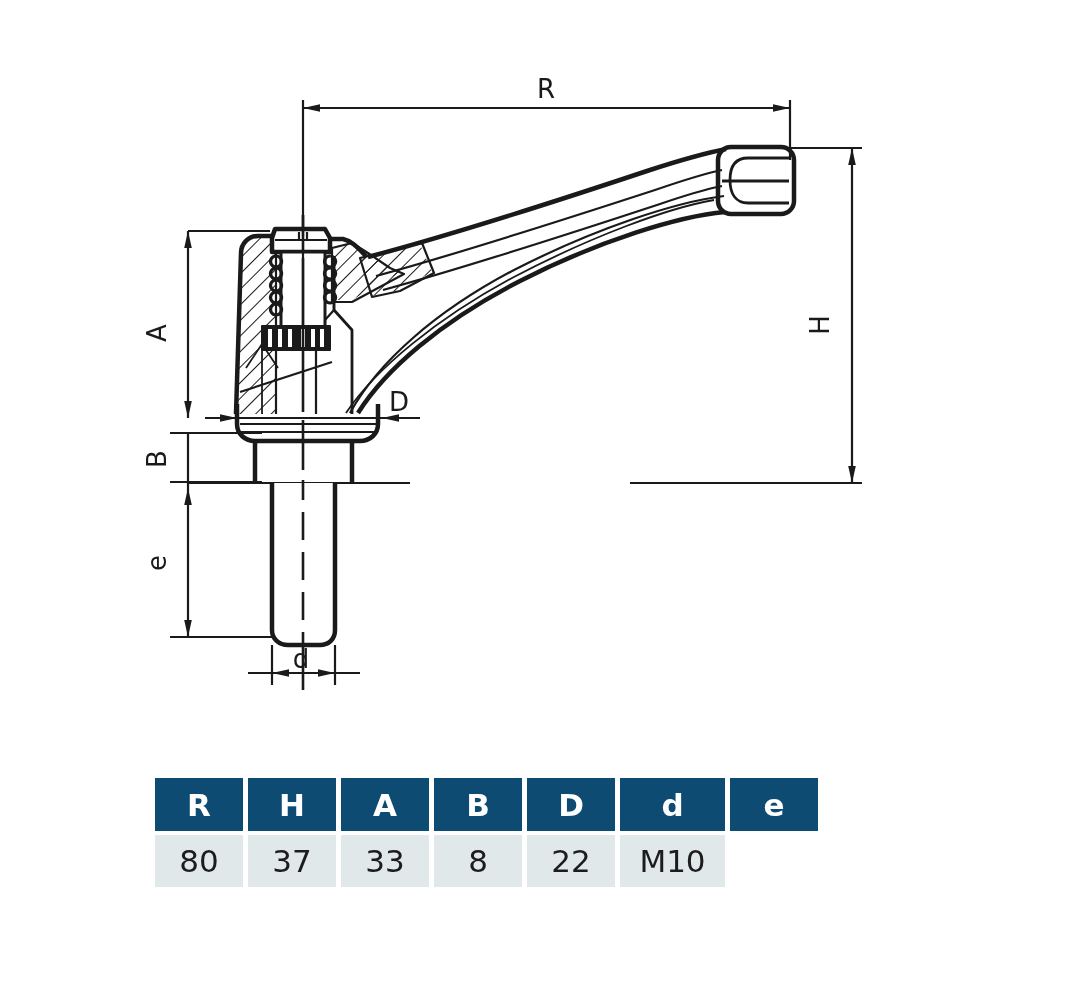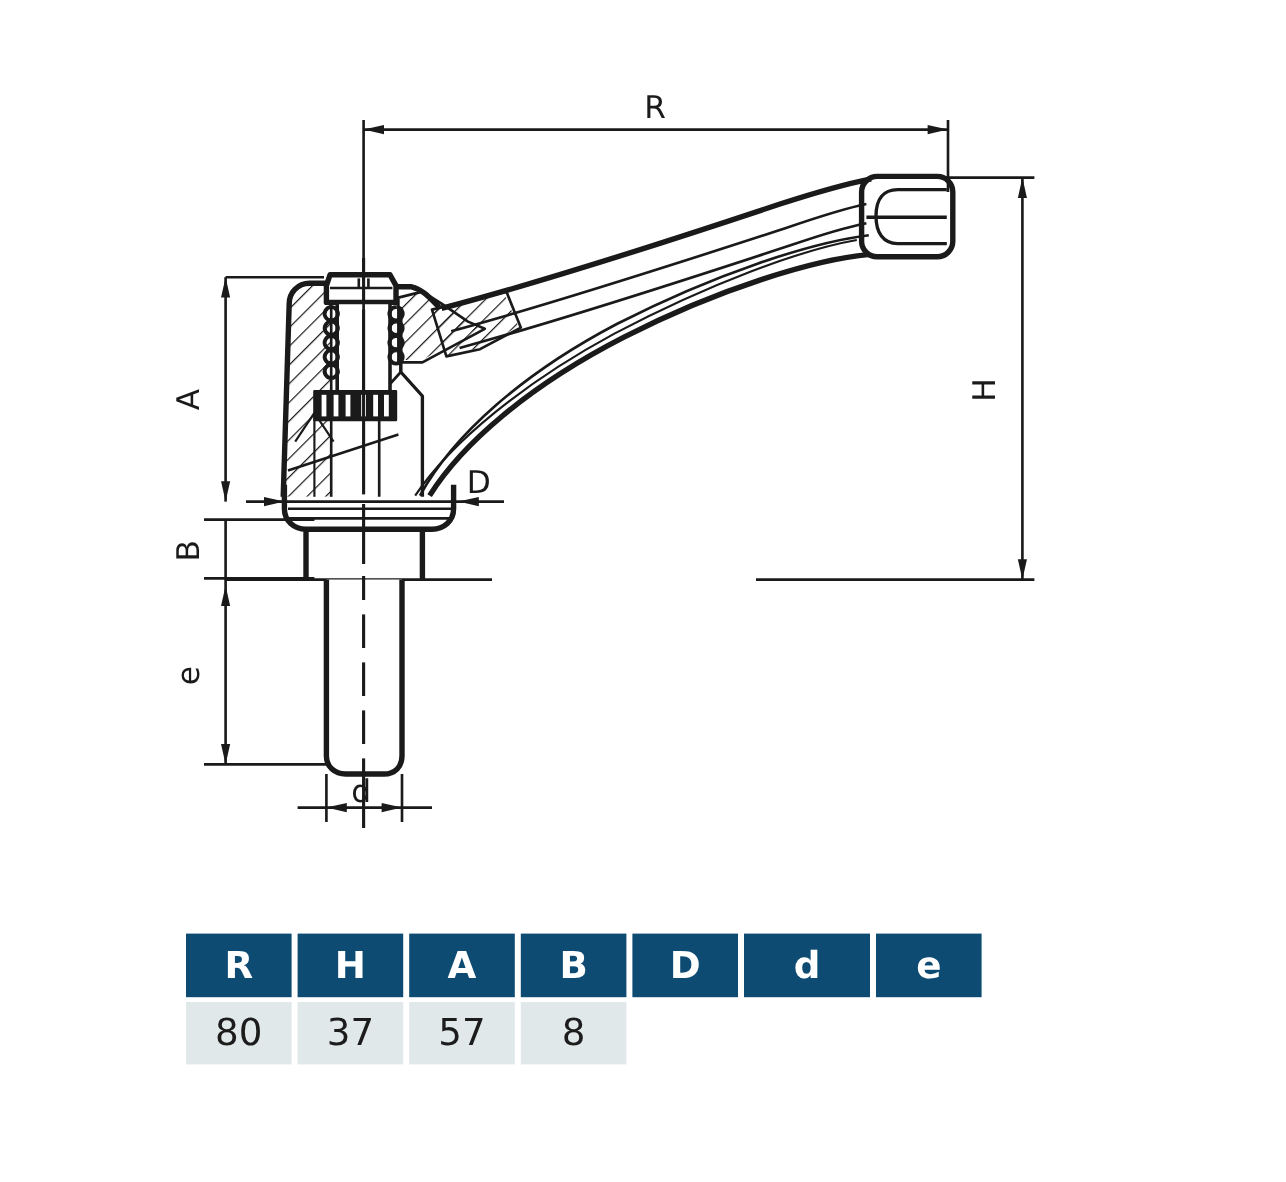--- a/index.html
+++ b/index.html
@@ -282,16 +282,18 @@
     <div class="spec-cell">H</div>
     <div class="spec-cell">A</div>
     <div class="spec-cell">B</div>
     <div class="spec-cell">D</div>
     <div class="spec-cell wide">d</div>
     <div class="spec-cell">e</div>
   </div>
   <div class="spec-row data-row">
     <div class="spec-cell">80</div>
     <div class="spec-cell">37</div>
-    <div class="spec-cell">57</div>
+    <div class="spec-cell">33</div>
     <div class="spec-cell">8</div>
+    <div class="spec-cell">22</div>
+    <div class="spec-cell wide">M10</div>
   </div>
 </div>
 
 </body></html>

